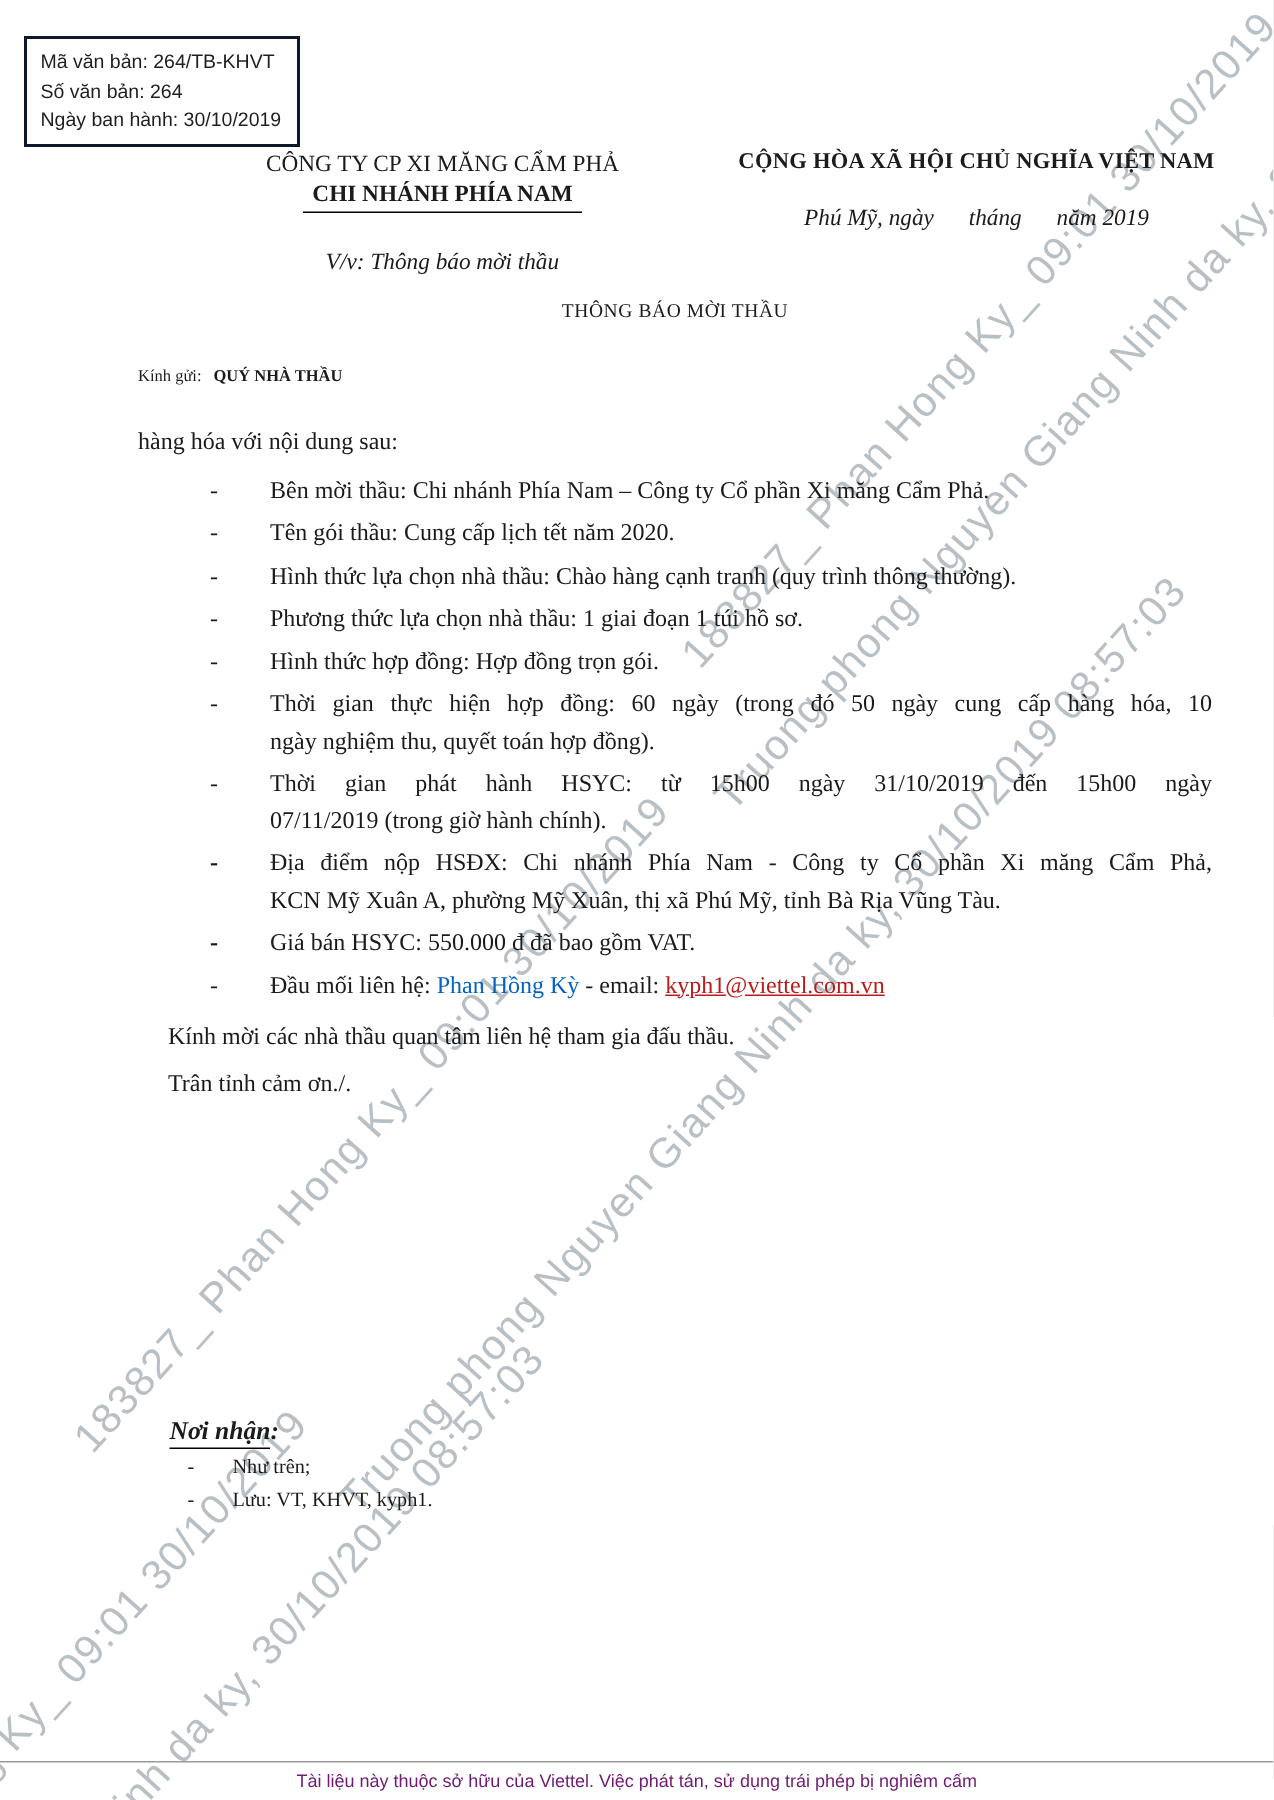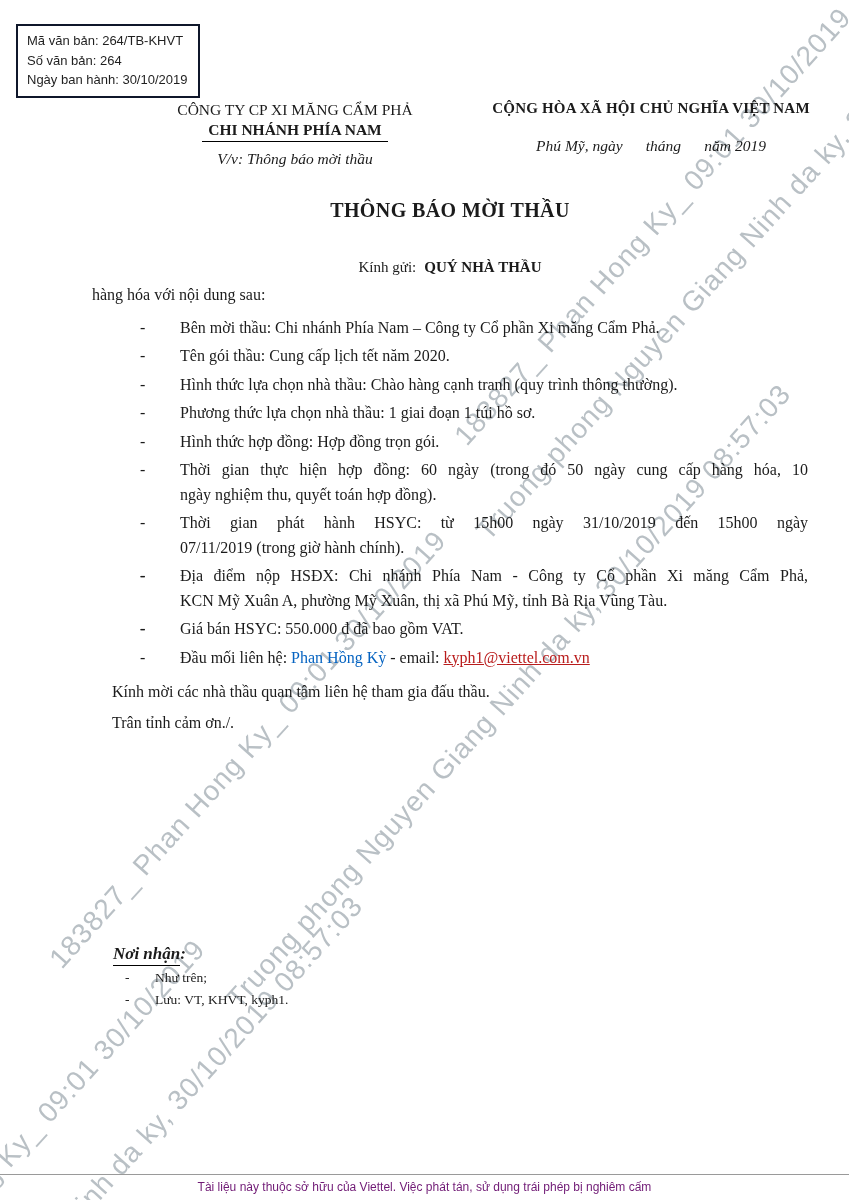--- a/index.html
+++ b/index.html
@@ -27,31 +27,31 @@
     border:2px solid #0f172a;background:rgba(255,255,255,.9);
     padding:5px 11px 6px 9px;
     font-family:"Liberation Sans","DejaVu Sans",sans-serif;
     font-size:13px;line-height:1.5;color:#1f1f1f;
   }
   
   .hdr-left{position:absolute;left:95px;top:101px;width:400px;text-align:center;z-index:1;}
   .org{font-size:15.5px;}
   .branch{font-size:15.5px;font-weight:bold;margin-top:2px;}
   .branch span{display:inline-block;border-bottom:1.6px solid #000;padding:0 6px 2px 6px;}
-  .subject{margin-top:8px;font-style:italic;font-size:15.5px;}
+  .subject{margin-top:24px;font-style:italic;font-size:15.5px;}
   .hdr-right{position:absolute;left:462px;top:100px;width:378px;text-align:center;z-index:1;}
   .national{font-weight:bold;font-size:15px;letter-spacing:.2px;}
   .motto{font-weight:bold;font-size:16px;margin-top:3px;}
   .motto span{display:inline-block;border-bottom:1.6px solid #000;padding:0 8px 2px 8px;}
   .dateline{margin-top:20px;font-style:italic;font-size:15.5px;white-space:pre;}
   
   .doc-title{position:absolute;left:92px;top:199px;width:716px;text-align:center;
-    font-weight:bold;font-size:20px;letter-spacing:.4px;z-index:1;}
-  .salutation{position:absolute;left:92px;top:259px;width:716px;text-align:center;
-    font-size:15px;z-index:1;}
+    font-weight:normal;font-size:13px;letter-spacing:.4px;z-index:1;}
+  .salutation{position:absolute;left:92px;top:245px;width:716px;
+    font-size:11px;z-index:1;}
   .salutation .recipient{font-weight:bold;margin-left:8px;}
   
   .body-flow{position:absolute;left:92px;top:283px;width:716px;z-index:1;
     font-size:16px;line-height:24.5px;}
   .intro{margin-bottom:8px;}
   .line{display:block;}
   .line.fill{text-align:justify;text-align-last:justify;}
   .intro .first{padding-left:20px;}
   .item{position:relative;padding-left:88px;margin-bottom:4px;}
   .item .dash{position:absolute;left:48px;top:0;}

